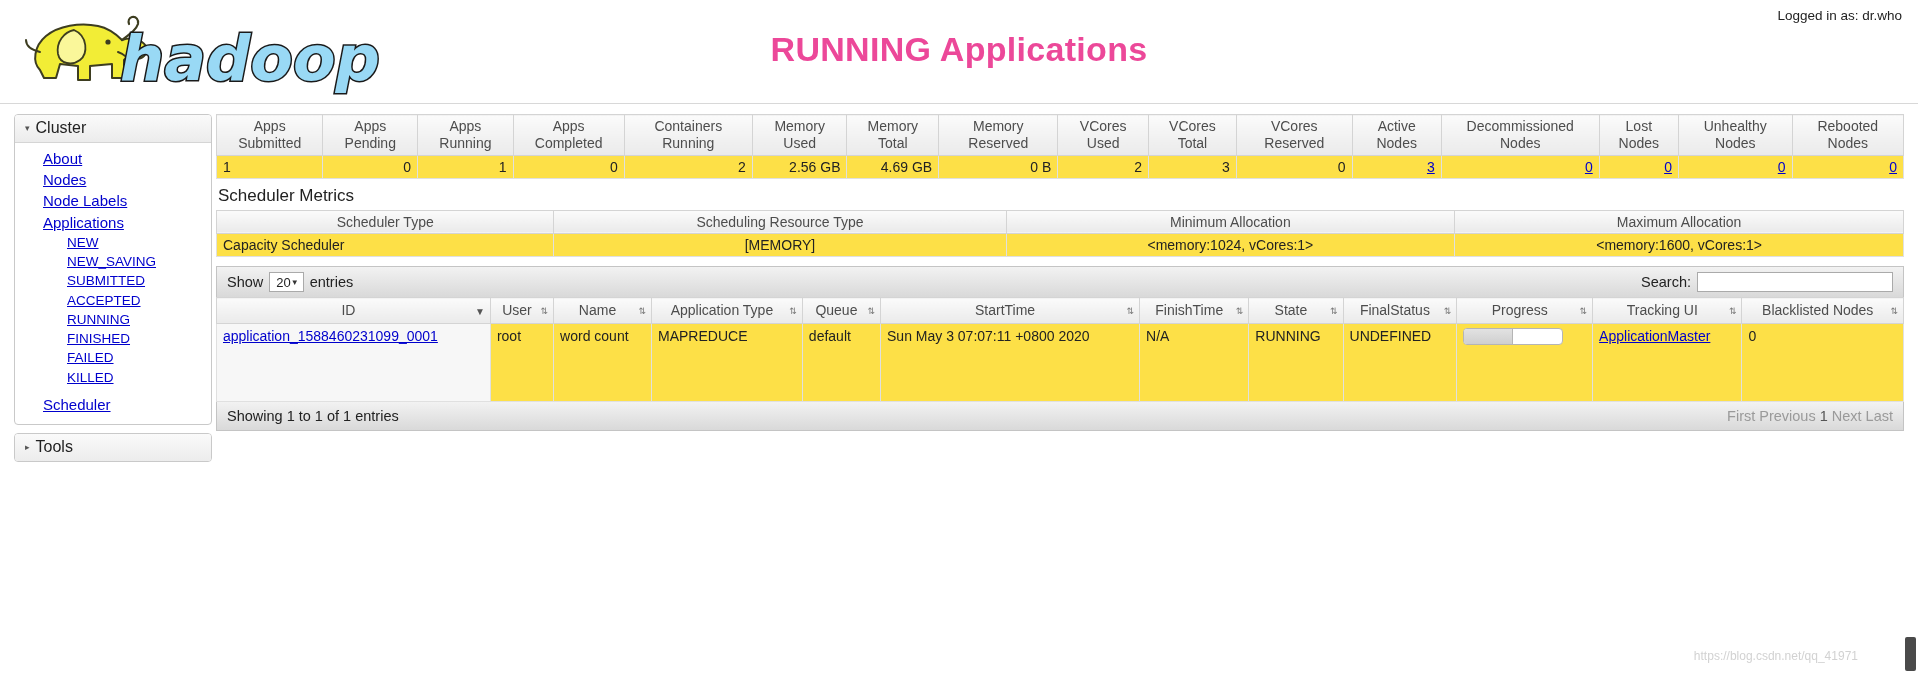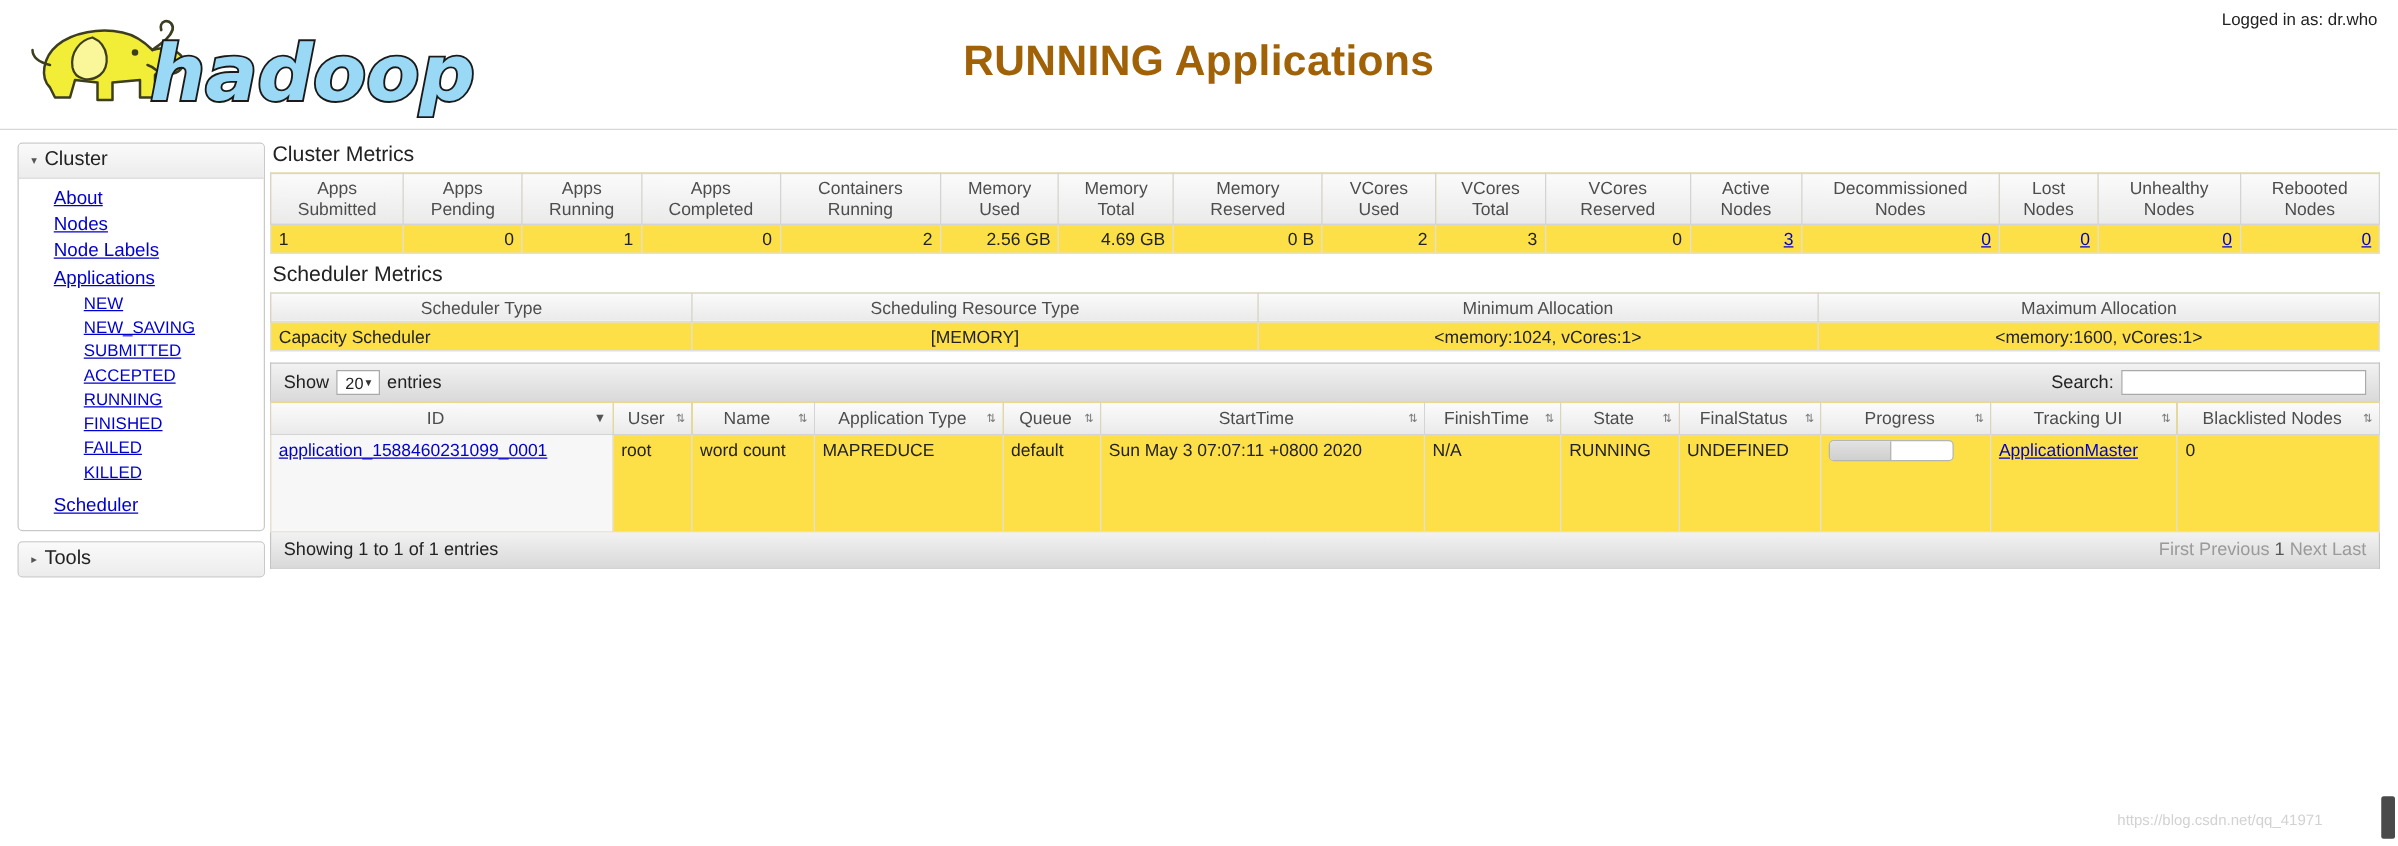--- a/index.html
+++ b/index.html
@@ -25,21 +25,21 @@
     left: 12px; top: 8px;
     width: 390px; height: 92px;
   }
   #logo-svg { display: block; }
   #page-title {
     position: absolute;
     left: 0; right: 0; top: 30px;
     text-align: center;
     font-size: 34px;
     font-weight: bold;
-    color: #a16207;
+    color: #ec4899;
     letter-spacing: 0.3px;
   }
   #login-info {
     position: absolute;
     right: 16px; top: 8px;
     font-size: 13.5px;
     color: #222;
   }
 
   
@@ -272,21 +272,20 @@
     <div class="nav-panel">
       <div class="nav-head collapsed">
         <span class="tri">▸</span>
         <span>Tools</span>
       </div>
     </div>
   </div>
 
   <div id="content">
 
-    <div class="sec-title">Cluster Metrics</div>
     <table class="grid" id="cluster-metrics">
       <thead>
           <tr>
             <th>Apps Submitted</th>
             <th>Apps Pending</th>
             <th>Apps Running</th>
             <th>Apps Completed</th>
             <th>Containers Running</th>
             <th>Memory Used</th>
             <th>Memory Total</th>

